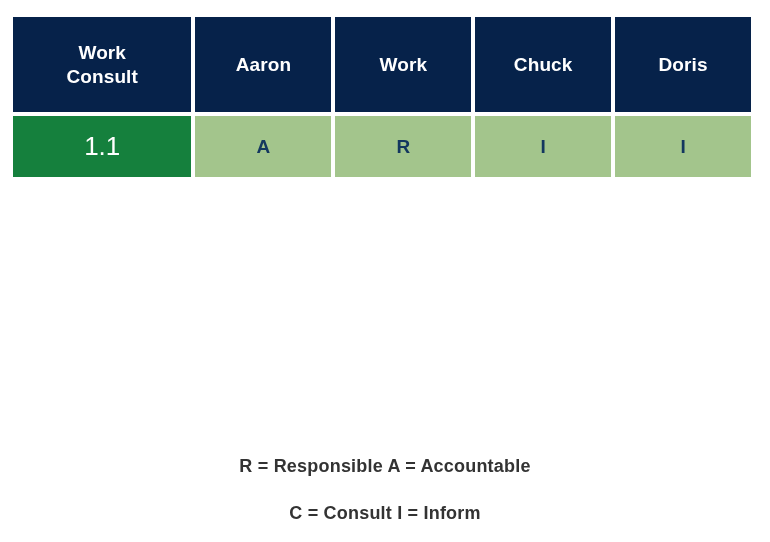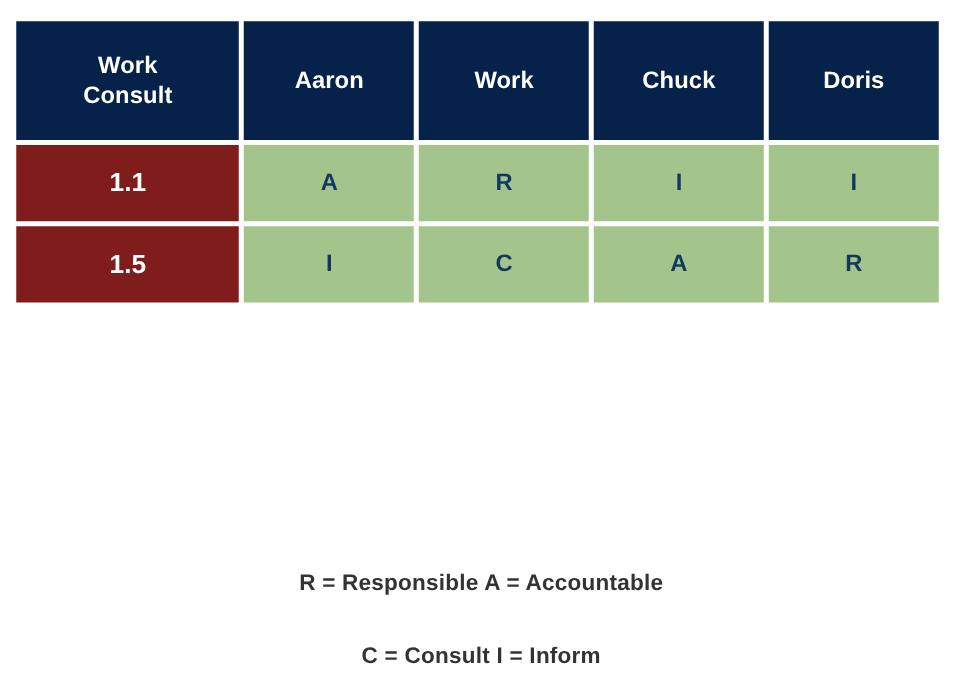--- a/index.html
+++ b/index.html
@@ -57,24 +57,24 @@
   }
   .hdr-cell.hdr-wp {
     line-height: 1.24;
   }
   .hdr-label {
     display: block;
   }
 
   
   .wp-cell {
-    background: #7f1d1d;
+    background: #15803d;
     color: #ffffff;
-    font-size: 21px;
-    font-weight: bold;
+    font-size: 26px;
+    font-weight: normal;
     height: 61px;
   }
   .raci-cell {
     background: #a3c58c;
     color: #13375f;
     font-size: 19px;
     font-weight: bold;
     height: 61px;
   }
 
@@ -87,21 +87,21 @@
     text-align: center;
   }
   .legend-line {
     display: block;
     color: #333333;
     font-size: 18px;
     font-weight: bold;
     letter-spacing: 0.2px;
   }
   .legend-line-1 { margin-top: 8px; }
-  .legend-line-2 { margin-top: 37px; }
+  .legend-line-2 { margin-top: 26px; }
 </style>
 </head>
 <body>
 
 <div id="raci-page">
 
   <table id="raci-table">
     <colgroup>
       <col class="col-wp">
       <col class="col-name">
@@ -122,27 +122,20 @@
       </tr>
     </thead>
     <tbody>
       <tr>
         <th class="wp-cell">1.1</th>
         <td class="raci-cell">A</td>
         <td class="raci-cell">R</td>
         <td class="raci-cell">I</td>
         <td class="raci-cell">I</td>
       </tr>
-      <tr>
-        <th class="wp-cell">1.5</th>
-        <td class="raci-cell">I</td>
-        <td class="raci-cell">C</td>
-        <td class="raci-cell">A</td>
-        <td class="raci-cell">R</td>
-      </tr>
     </tbody>
   </table>
 
   <div id="legend">
     <span class="legend-line legend-line-1">R = Responsible A = Accountable</span>
     <span class="legend-line legend-line-2">C = Consult  I = Inform</span>
   </div>
 
 </div>
 

